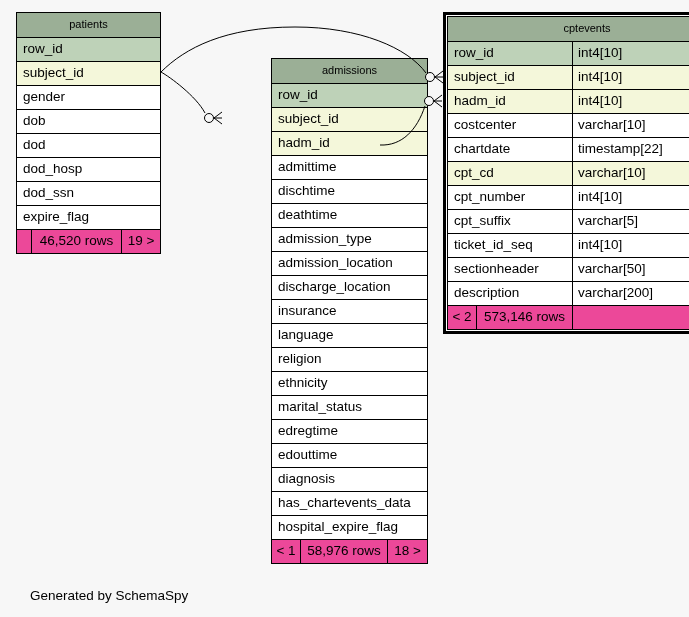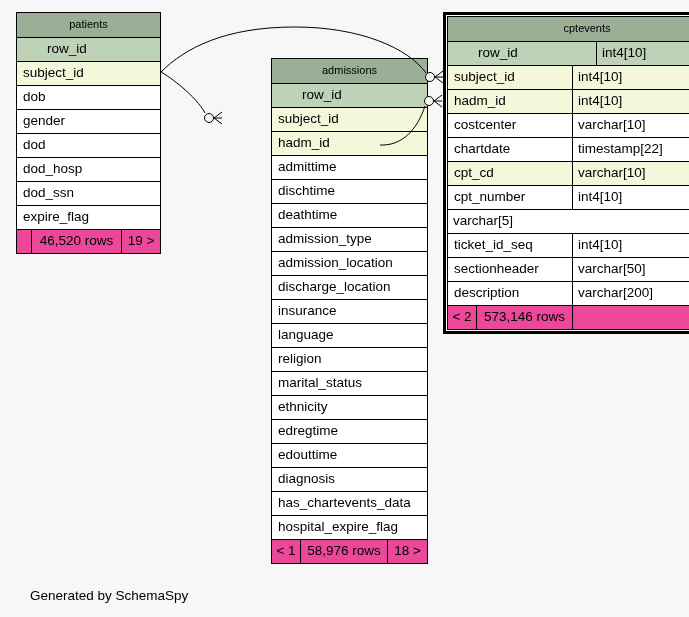--- a/index.html
+++ b/index.html
@@ -37,21 +37,21 @@
   .tbl-row {
     display: flex;
     height: 24px;
     line-height: 22px;
     font-size: 13.5px;
     border-top: 1px solid #000;
     background: #fff;
     white-space: nowrap;
     overflow: hidden;
   }
-  .tbl-row.primary { background: #bed2b8; padding-left: 24px; }
+  .tbl-row.primary { background: #bed2b8; }
   .tbl-row.indexed { background: #f4f7da; }
   .col-name { padding-left: 6px; flex: 1 1 auto; }
   .has-types .col-name { flex: 0 0 125px; border-right: 1px solid #000; }
   .col-type { padding-left: 5px; flex: 1 1 auto; }
   .tbl-footer {
     display: flex;
     height: 24px;
     line-height: 22px;
     font-size: 13.5px;
     border-top: 1px solid #000;
@@ -115,24 +115,24 @@
 <div class="db-table" style="left: 16px; top: 12px; width: 145px;">
       <div class="tbl-core">
         <div class="tbl-title">patients</div>
         <div class="tbl-row primary">
           <span class="col-name">row_id</span>
         </div>
         <div class="tbl-row indexed">
           <span class="col-name">subject_id</span>
         </div>
         <div class="tbl-row plain">
+          <span class="col-name">gender</span>
+        </div>
+        <div class="tbl-row plain">
           <span class="col-name">dob</span>
-        </div>
-        <div class="tbl-row plain">
-          <span class="col-name">gender</span>
         </div>
         <div class="tbl-row plain">
           <span class="col-name">dod</span>
         </div>
         <div class="tbl-row plain">
           <span class="col-name">dod_hosp</span>
         </div>
         <div class="tbl-row plain">
           <span class="col-name">dod_ssn</span>
         </div>
@@ -179,24 +179,24 @@
         <div class="tbl-row plain">
           <span class="col-name">insurance</span>
         </div>
         <div class="tbl-row plain">
           <span class="col-name">language</span>
         </div>
         <div class="tbl-row plain">
           <span class="col-name">religion</span>
         </div>
         <div class="tbl-row plain">
+          <span class="col-name">ethnicity</span>
+        </div>
+        <div class="tbl-row plain">
           <span class="col-name">marital_status</span>
-        </div>
-        <div class="tbl-row plain">
-          <span class="col-name">ethnicity</span>
         </div>
         <div class="tbl-row plain">
           <span class="col-name">edregtime</span>
         </div>
         <div class="tbl-row plain">
           <span class="col-name">edouttime</span>
         </div>
         <div class="tbl-row plain">
           <span class="col-name">diagnosis</span>
         </div>
@@ -238,20 +238,21 @@
         </div>
         <div class="tbl-row indexed">
           <span class="col-name">cpt_cd</span>
           <span class="col-type">varchar[10]</span>
         </div>
         <div class="tbl-row plain">
           <span class="col-name">cpt_number</span>
           <span class="col-type">int4[10]</span>
         </div>
         <div class="tbl-row plain">
+          <span class="col-name">cpt_suffix</span>
           <span class="col-type">varchar[5]</span>
         </div>
         <div class="tbl-row plain">
           <span class="col-name">ticket_id_seq</span>
           <span class="col-type">int4[10]</span>
         </div>
         <div class="tbl-row plain">
           <span class="col-name">sectionheader</span>
           <span class="col-type">varchar[50]</span>
         </div>

